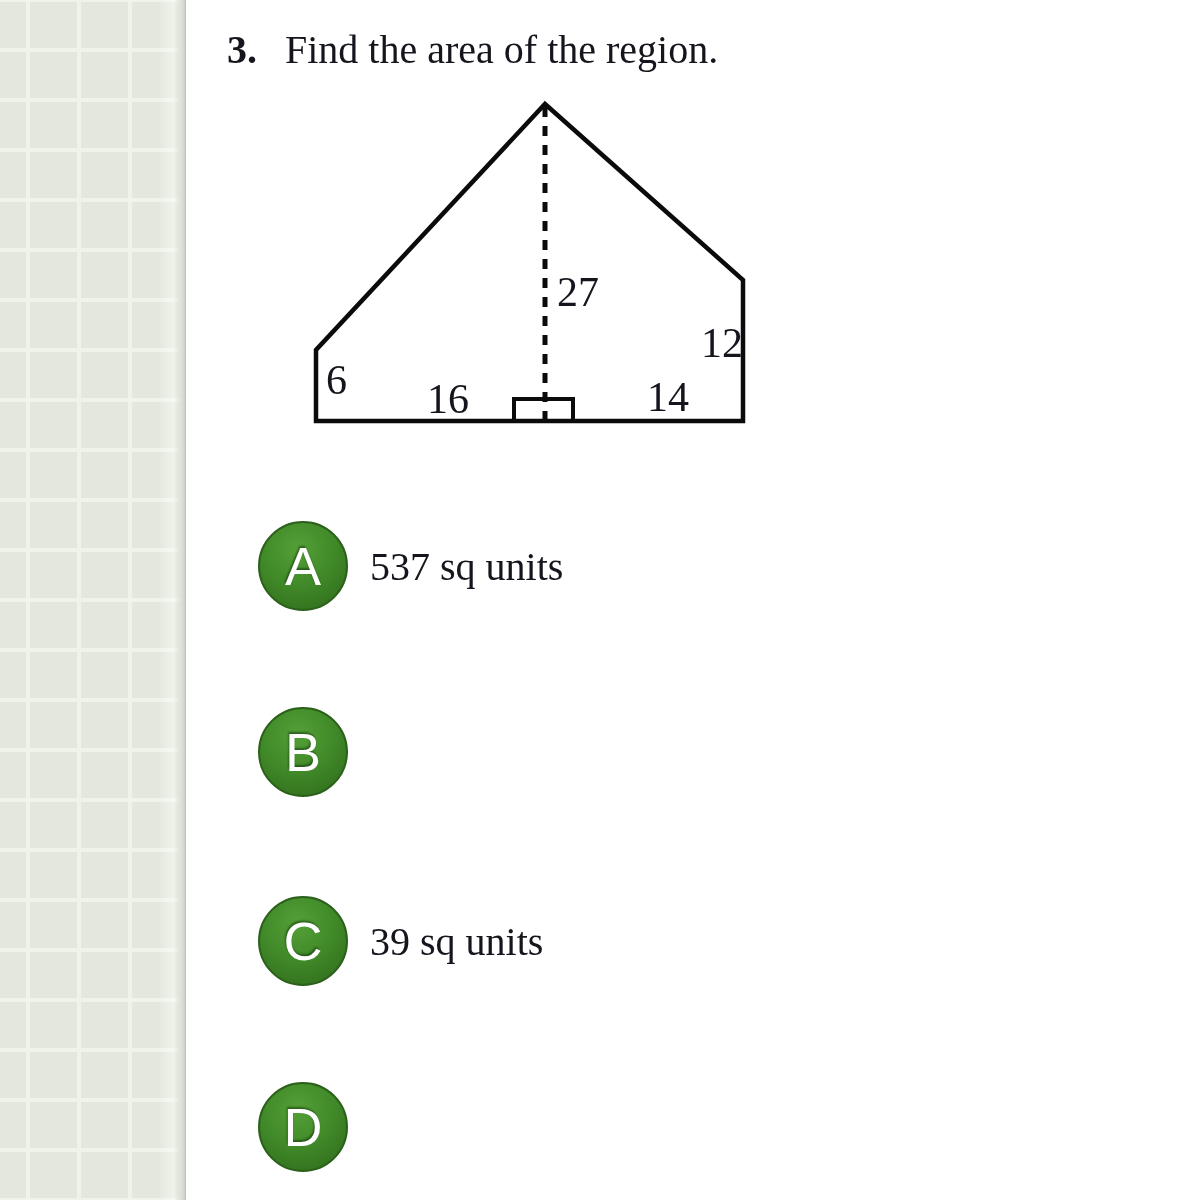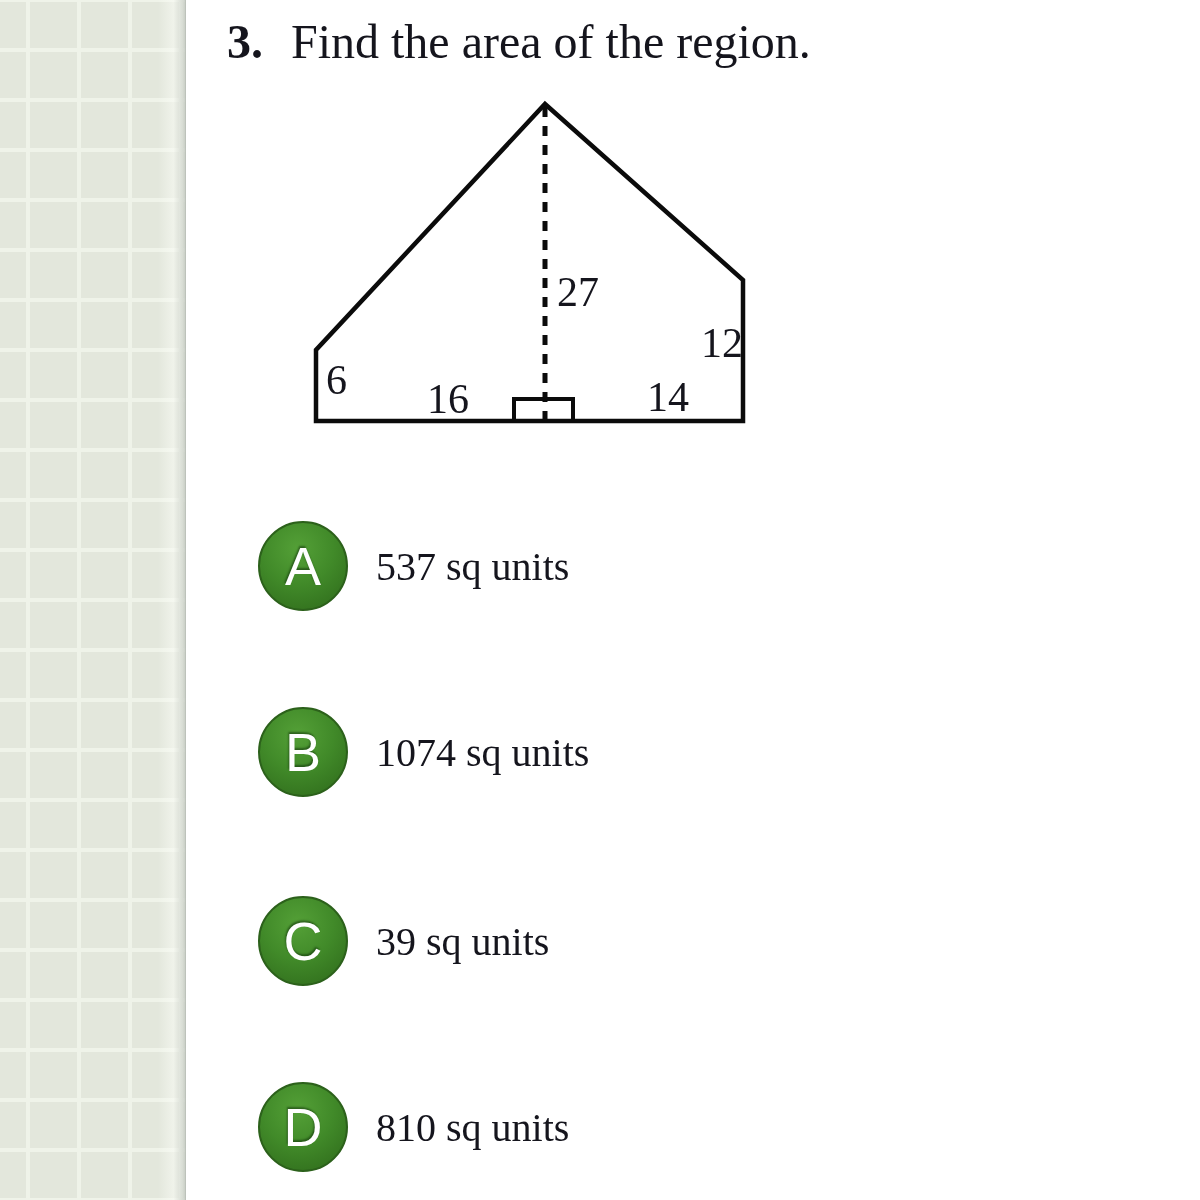--- a/index.html
+++ b/index.html
@@ -36,22 +36,22 @@
     background: linear-gradient(to right,
       rgba(255,255,255,0) 0%,
       rgba(250,252,246,0.55) 55%,
       rgba(205,210,202,0.85) 94%,
       #b4bab2 100%);
   }
 
   
   .question-title {
     position: absolute;
-    left: 227px; top: 14px;
-    font-size: 48px;
+    left: 227px; top: 26px;
+    font-size: 40px;
     color: var(--text, #15151d);
     white-space: nowrap;
   }
   .question-number {
     font-weight: bold;
     margin-right: 28px;
   }
 
   
   .figure-svg {
@@ -106,21 +106,21 @@
     cursor: pointer;
   }
   .option-letter {
     font-family: "Liberation Sans", sans-serif;
     font-size: 54px;
     line-height: 1;
     color: #ffffff;
     text-shadow: -1px -2px 2px rgba(10,40,5,0.5);
   }
   .option-text {
-    margin-left: 28px;
+    margin-left: 22px;
     font-size: 40px;
     color: var(--text, #15151d);
     white-space: nowrap;
   }
   .row-a { top: 521px; }
   .row-b { top: 707px; }
   .row-c { top: 896px; }
   .row-d { top: 1082px; }
 </style>
 </head>
@@ -149,30 +149,28 @@
     <div class="option-badge">
       <span class="option-letter">A</span>
     </div>
     <div class="option-text">537 sq units</div>
   </div>
 
   <div class="option-row row-b">
     <div class="option-badge">
       <span class="option-letter">B</span>
     </div>
-    <div class="option-text">1074 sq units</div>
   </div>
 
   <div class="option-row row-c">
     <div class="option-badge">
       <span class="option-letter">C</span>
     </div>
     <div class="option-text">39 sq units</div>
   </div>
 
   <div class="option-row row-d">
     <div class="option-badge">
       <span class="option-letter">D</span>
     </div>
-    <div class="option-text">810 sq units</div>
   </div>
 
 </div>
 
 </body></html>

